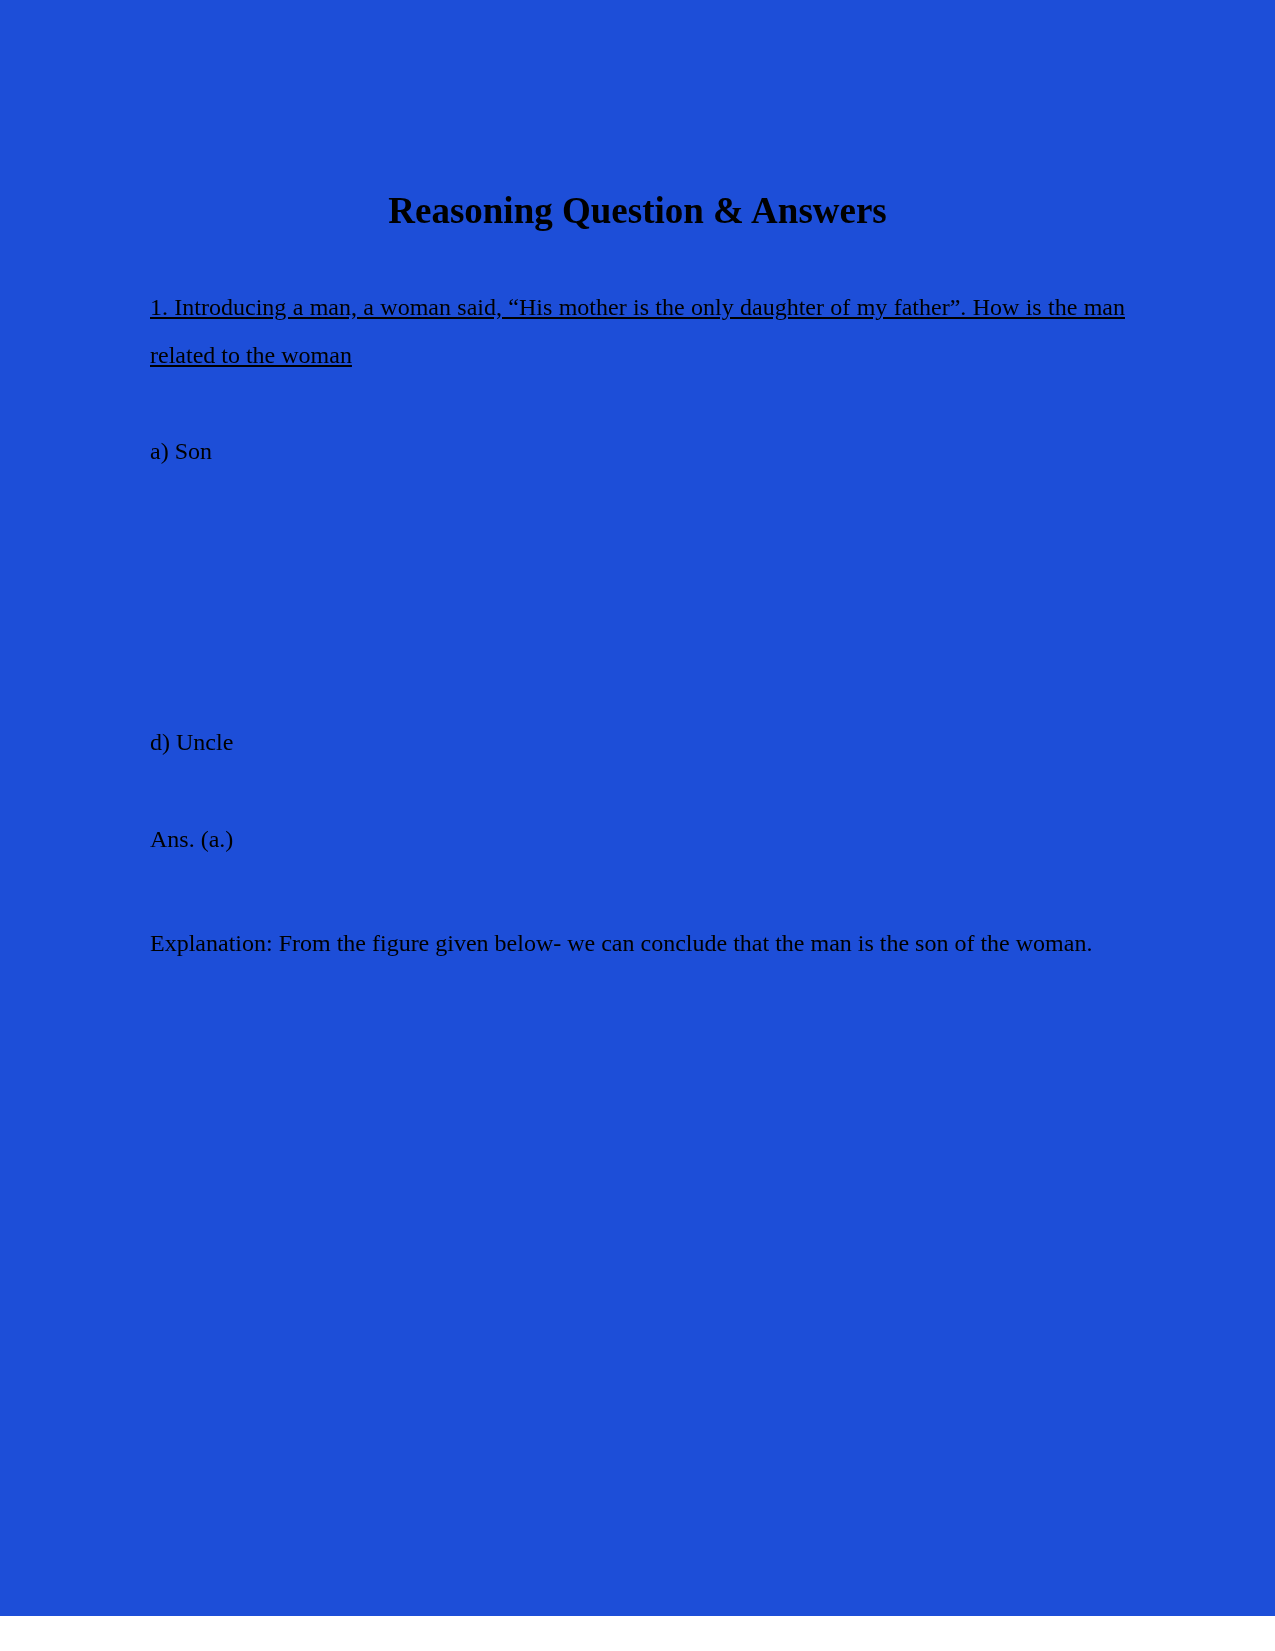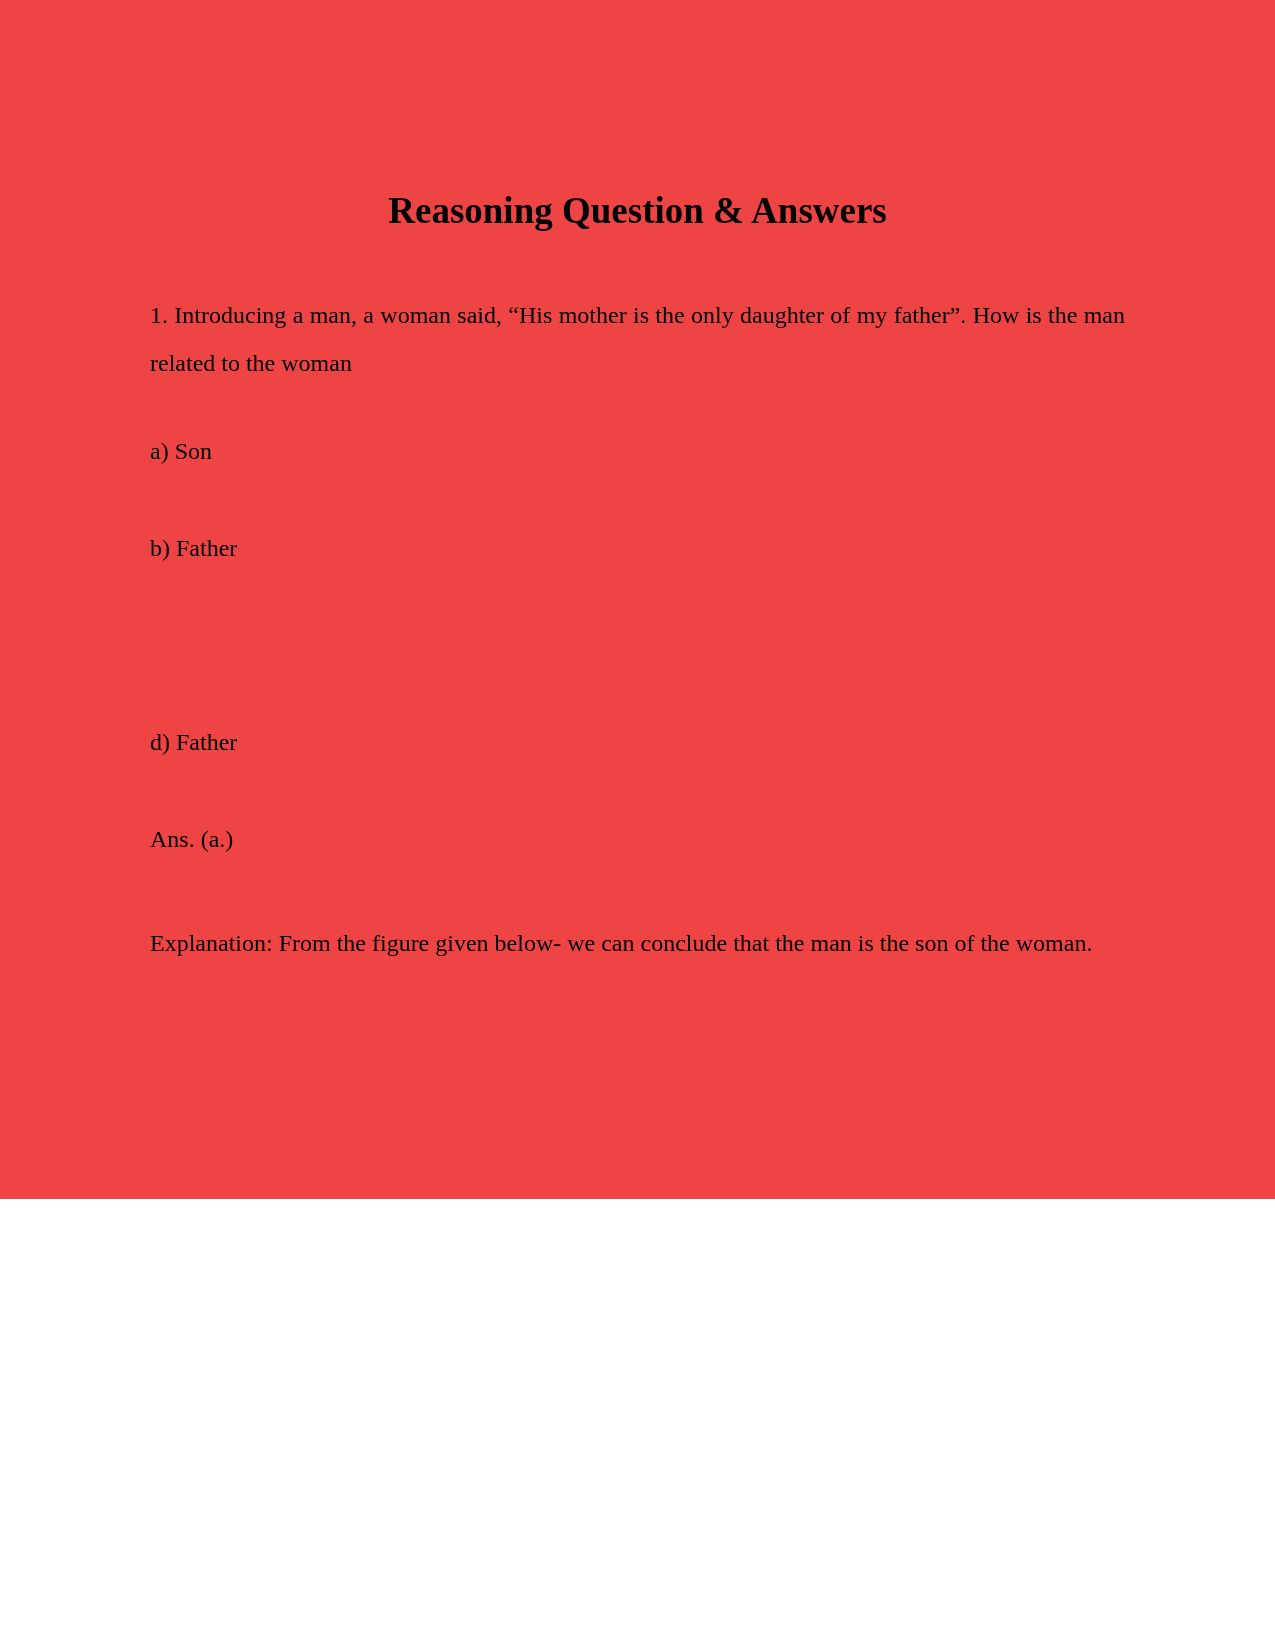--- a/index.html
+++ b/index.html
@@ -13,22 +13,22 @@
       position: relative;
       overflow: hidden;
       font-family: "Liberation Serif", "DejaVu Serif", serif;
       color: #000000;
     }
     .page {
       position: absolute;
       left: 0;
       top: 0;
       width: 1275px;
-      height: 1199px;
-      background: #ef4444;
+      height: 1616px;
+      background: #1d4ed8;
     }
     .title {
       position: absolute;
       left: 0;
       width: 1275px;
       top: 188px;
       text-align: center;
       font-weight: bold;
       font-size: 37px;
       line-height: 46px;
@@ -37,39 +37,38 @@
     .body-text {
       position: absolute;
       left: 150px;
       width: 975px;
       font-size: 24px;
       line-height: 48px;
       margin: 0;
       text-align: justify;
       text-align-last: left;
     }
-    .question { top: 300px; }
+    .question { top: 292px; text-decoration: underline; }
     .opt-a { top: 447px; line-height: 26px; }
     .opt-b { top: 544px; line-height: 26px; }
     .opt-c { top: 641px; line-height: 26px; }
     .opt-d { top: 738px; line-height: 26px; }
     .answer { top: 835px; line-height: 26px; }
     .explanation { top: 930px; }
     .opt-a, .opt-b, .opt-c, .opt-d, .answer { margin-top: -9px; }
     .question { margin-top: -9px; }
     .explanation { margin-top: -11px; }
   </style>
 </head>
 <body>
 
 <div class="page">
   <h1 class="title">Reasoning Question &amp; Answers</h1>
 
   <p class="body-text question">1. Introducing a man, a woman said, “His mother is the only daughter of my father”. How is the man related to the woman</p>
 
   <p class="body-text opt-a">a) Son</p>
-  <p class="body-text opt-b">b) Father</p>
-  <p class="body-text opt-d">d) Father</p>
+  <p class="body-text opt-d">d) Uncle</p>
 
   <p class="body-text explanation">Explanation: From the figure given below- we can conclude that the man is the son of the woman.</p>
 
   <p class="body-text answer">Ans. (a.)</p>
 </div>
 
 </body></html>

